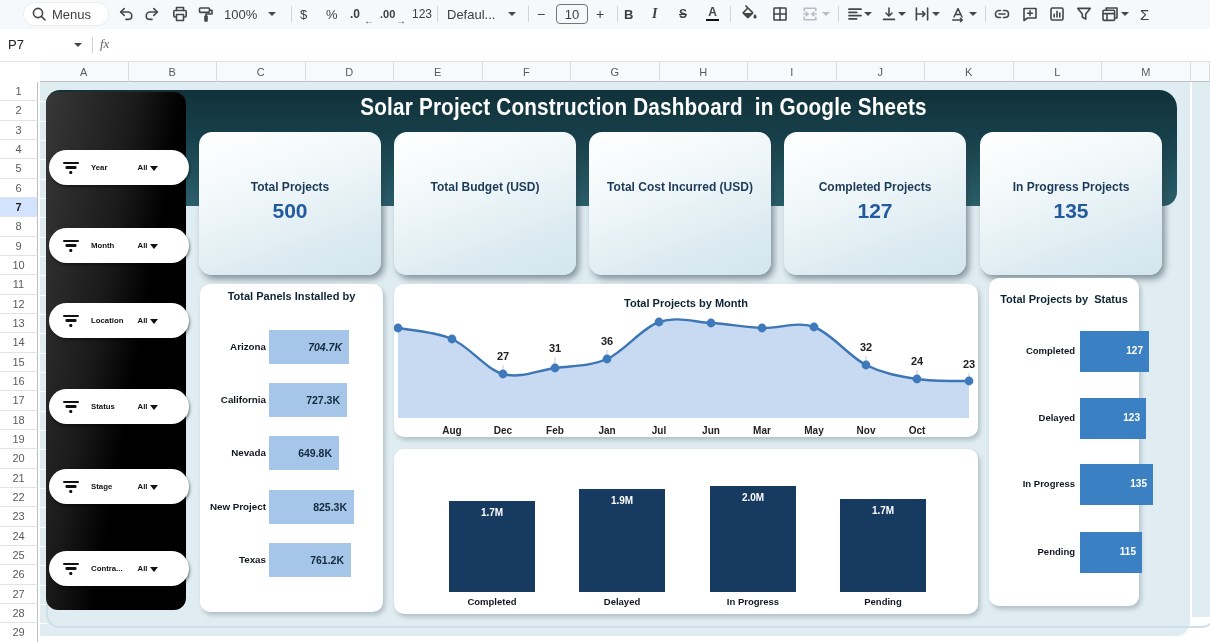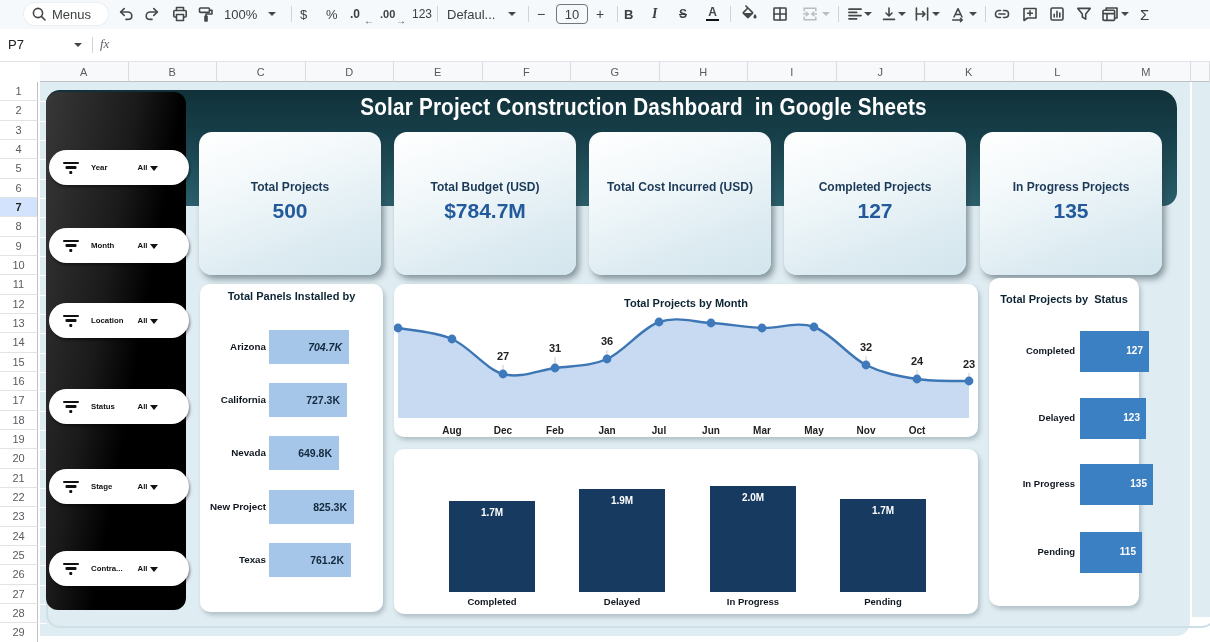--- a/index.html
+++ b/index.html
@@ -375,21 +375,20 @@
         </div>
       </div>
 
     <div id="kpis">
         <div class="kpi" style="left:159px;">
           <div class="kl">Total Projects</div>
           <div class="kv">500</div>
         </div>
         <div class="kpi" style="left:354px;">
           <div class="kl">Total Budget (USD)</div>
-          <div class="kv">$784.7M</div>
         </div>
         <div class="kpi" style="left:549px;">
           <div class="kl">Total Cost Incurred (USD)</div>
         </div>
         <div class="kpi" style="left:744px;">
           <div class="kl">Completed Projects</div>
           <div class="kv">127</div>
         </div>
         <div class="kpi" style="left:940px;">
           <div class="kl">In Progress Projects</div>

